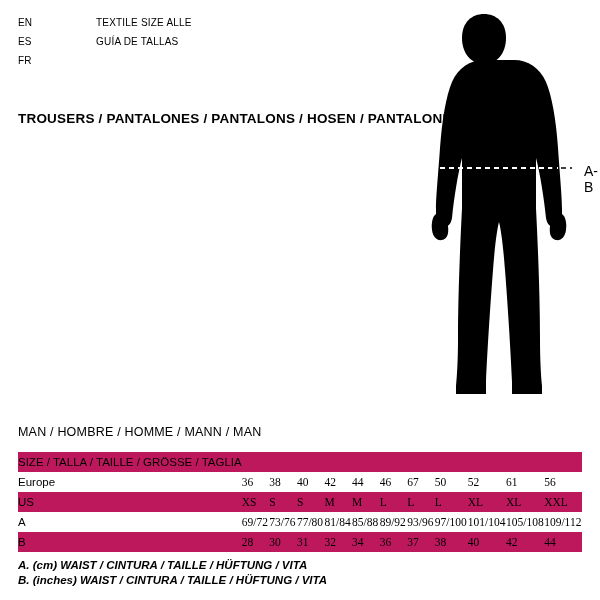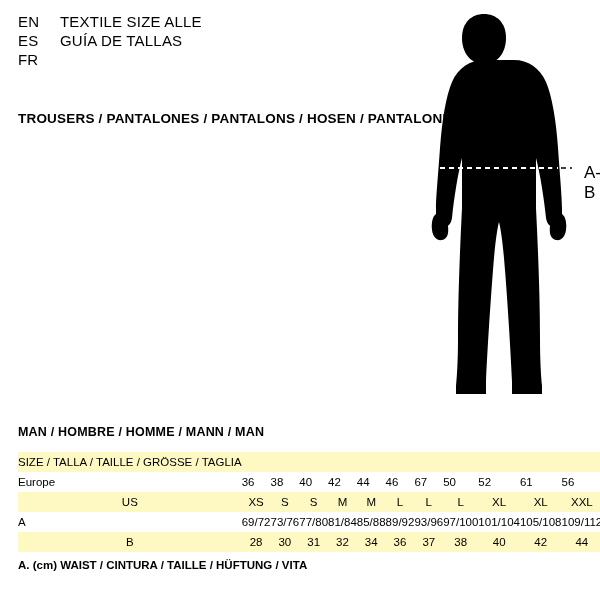--- a/index.html
+++ b/index.html
@@ -23,24 +23,25 @@
 
   
   .lang-block {
     position: absolute;
     left: 18px;
     top: 13px;
     width: 340px;
   }
   .lang-row {
     display: flex;
-    align-items: flex-start;
+    align-items: center;
     height: 19px;
-    font-size: 15px;
+    font-size: 10px;
     letter-spacing: 0.2px;
+    gap: 36px;
   }
   .lang-code {
     width: 42px;
     flex: 0 0 42px;
   }
   .lang-text {
     white-space: nowrap;
   }
 
   .section-title {
@@ -61,69 +62,70 @@
     width: 200px;
     height: 400px;
   }
   .figure-wrap svg {
     display: block;
   }
   .ab-label {
     position: absolute;
     left: 160px;
     top: 155px;
-    font-size: 17px;
+    font-size: 14px;
     padding-left: 24px;
   }
 
   
   .table-title {
     position: absolute;
     left: 18px;
     top: 425px;
     font-size: 12.5px;
-    font-weight: bold;
+    font-weight: normal;
     letter-spacing: 0.2px;
   }
 
   table.size-table {
     position: absolute;
     left: 18px;
     top: 452px;
     width: 564px;
     border-collapse: collapse;
     font-size: 11.5px;
   }
   table.size-table td {
     padding: 2px 0 2px 0;
     height: 16px;
     vertical-align: middle;
     white-space: nowrap;
   }
   table.size-table tr.shaded td {
-    background: #fef9c3;
-    text-align: center;
+    background: #be185d;
   }
   td.label-col {
     width: 90px;
     padding-left: 2px;
   }
   td.val {
     width: 44px;
     text-align: left;
+    font-family: Liberation Serif, serif;
   }
 
   
   .footnotes {
     position: absolute;
     left: 18px;
     top: 558px;
     font-size: 11.5px;
     line-height: 15px;
     font-weight: bold;
+    font-style: italic;
   }
   .footnotes div {
     white-space: nowrap;
   }
 </style>
 </head>
 <body>
 
 <div class="page">
 
@@ -261,15 +263,16 @@
         <td class="val">38</td>
         <td class="val">40</td>
         <td class="val">42</td>
         <td class="val">44</td>
       </tr>
     </tbody>
   </table>
 
   <div class="footnotes">
     <div>A. (cm) WAIST / CINTURA / TAILLE / HÜFTUNG / VITA</div>
+    <div>B. (inches) WAIST / CINTURA / TAILLE / HÜFTUNG / VITA</div>
   </div>
 
 </div>
 
 </body></html>

